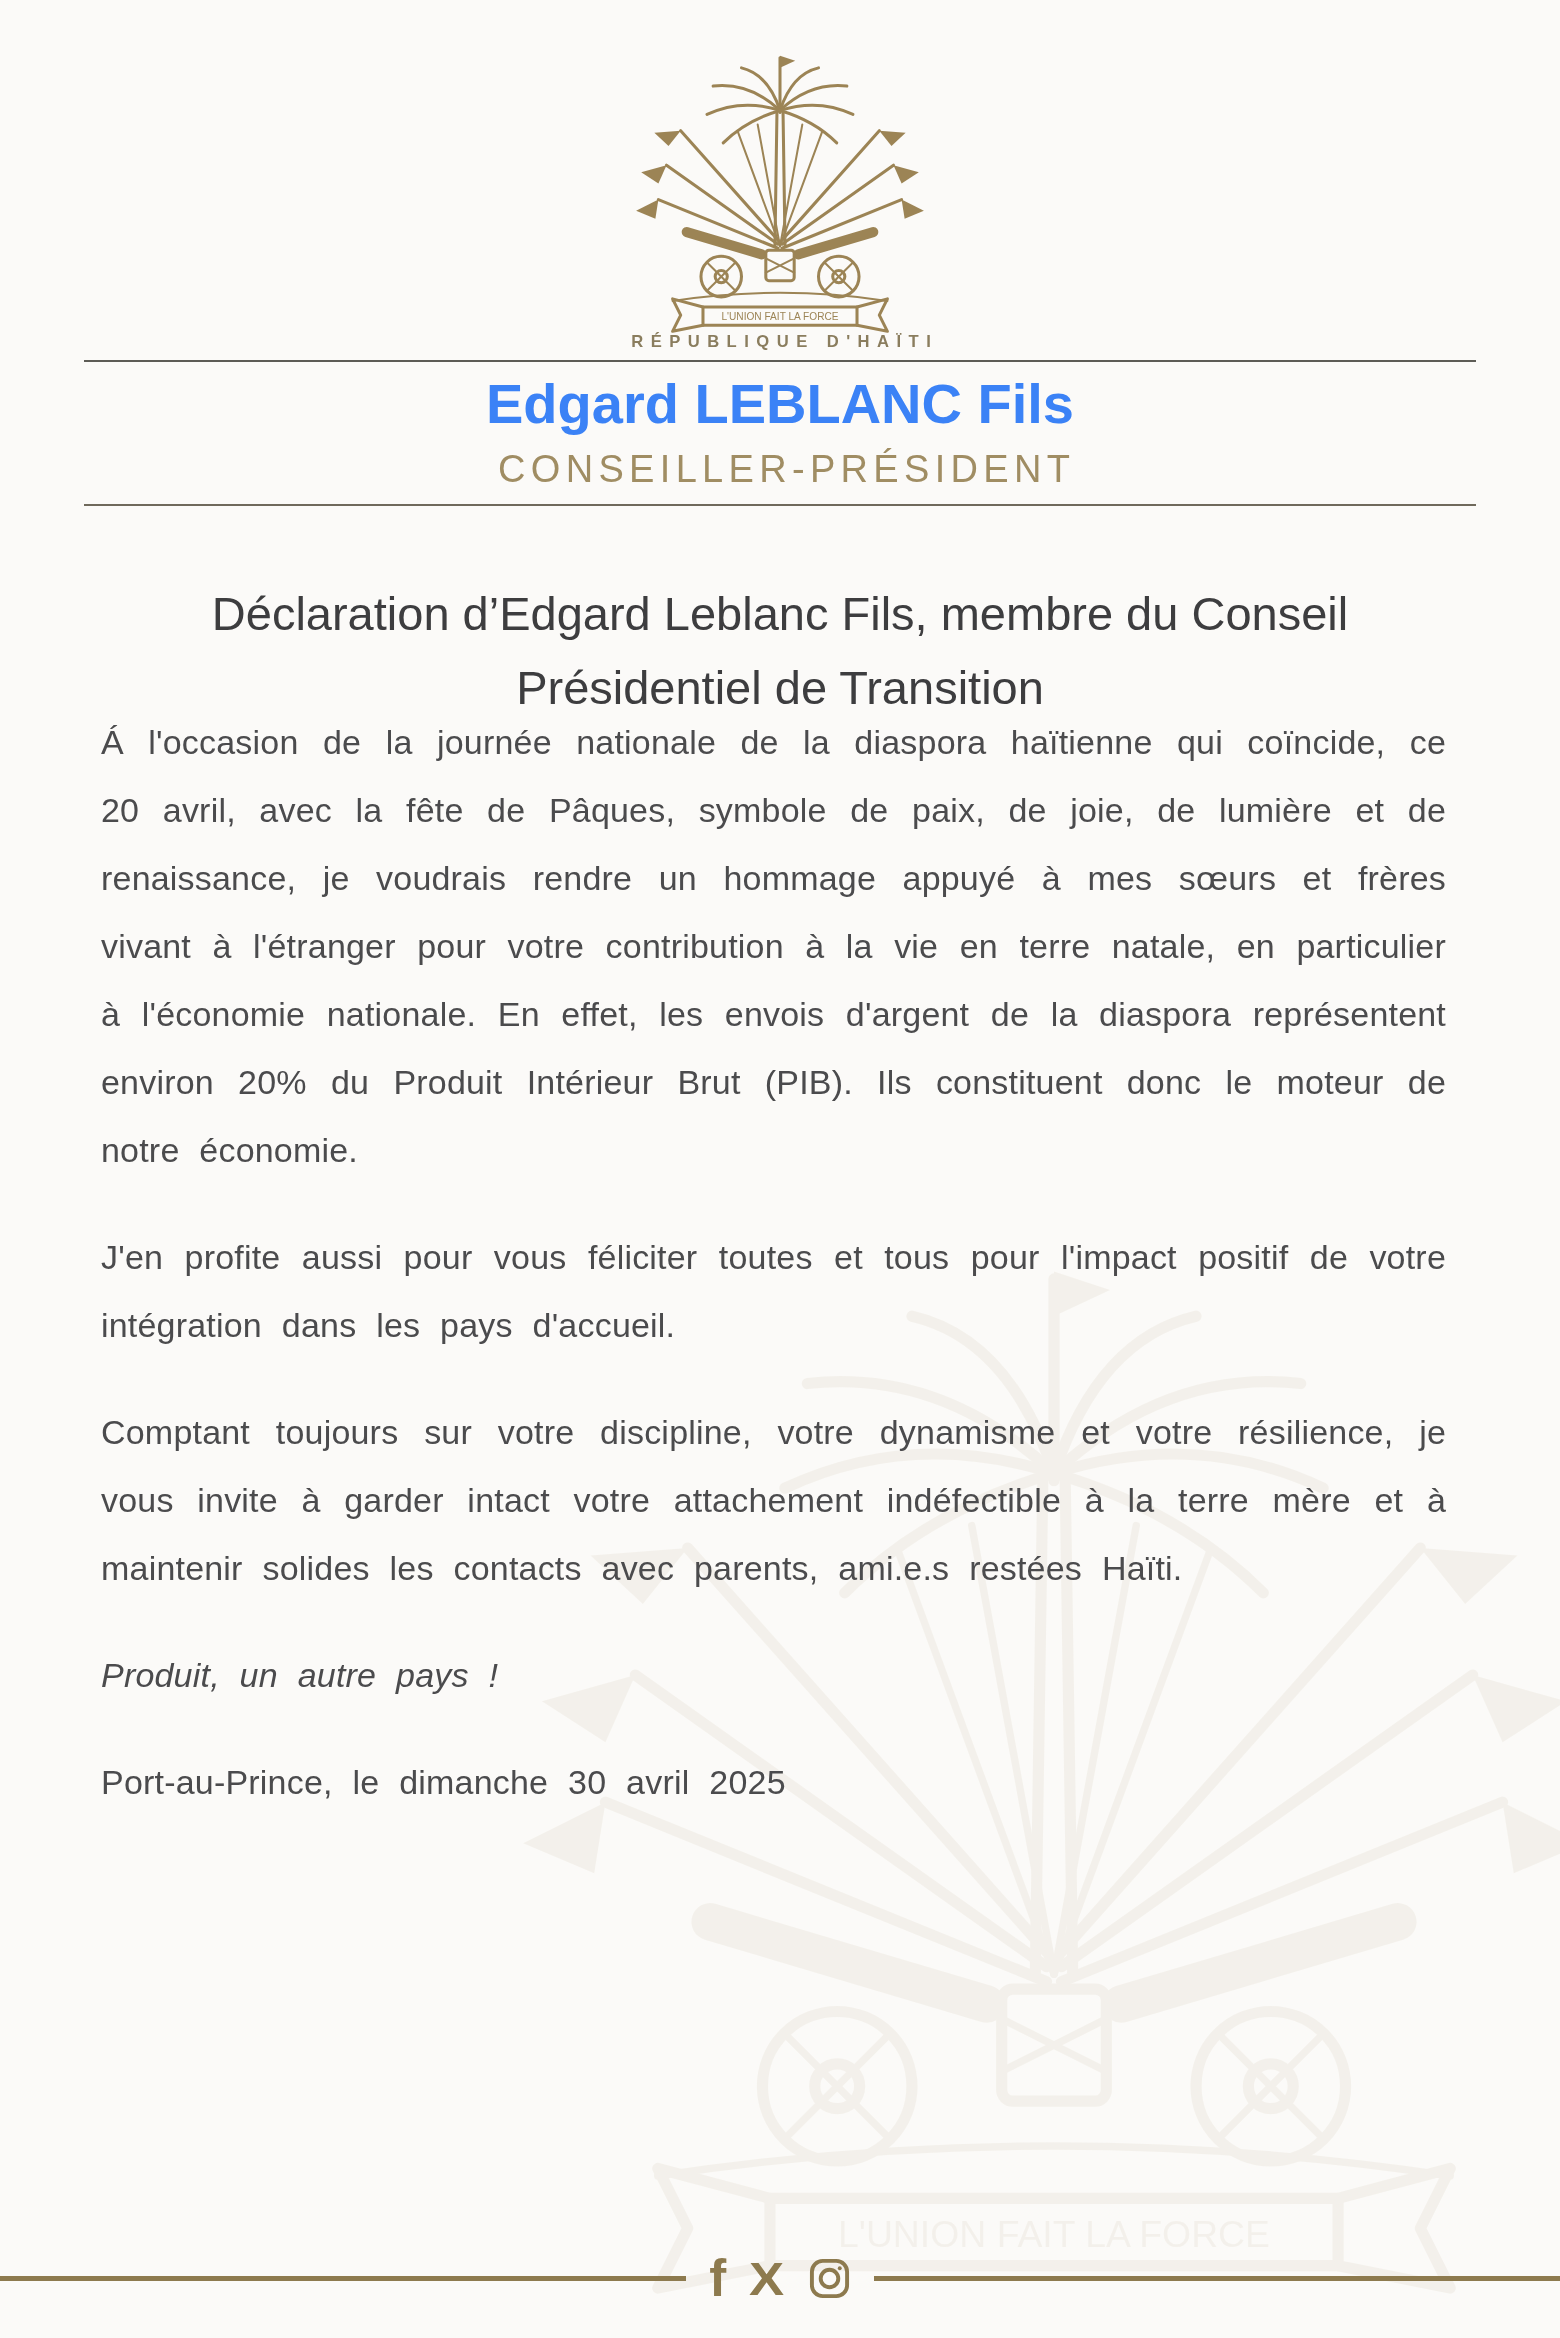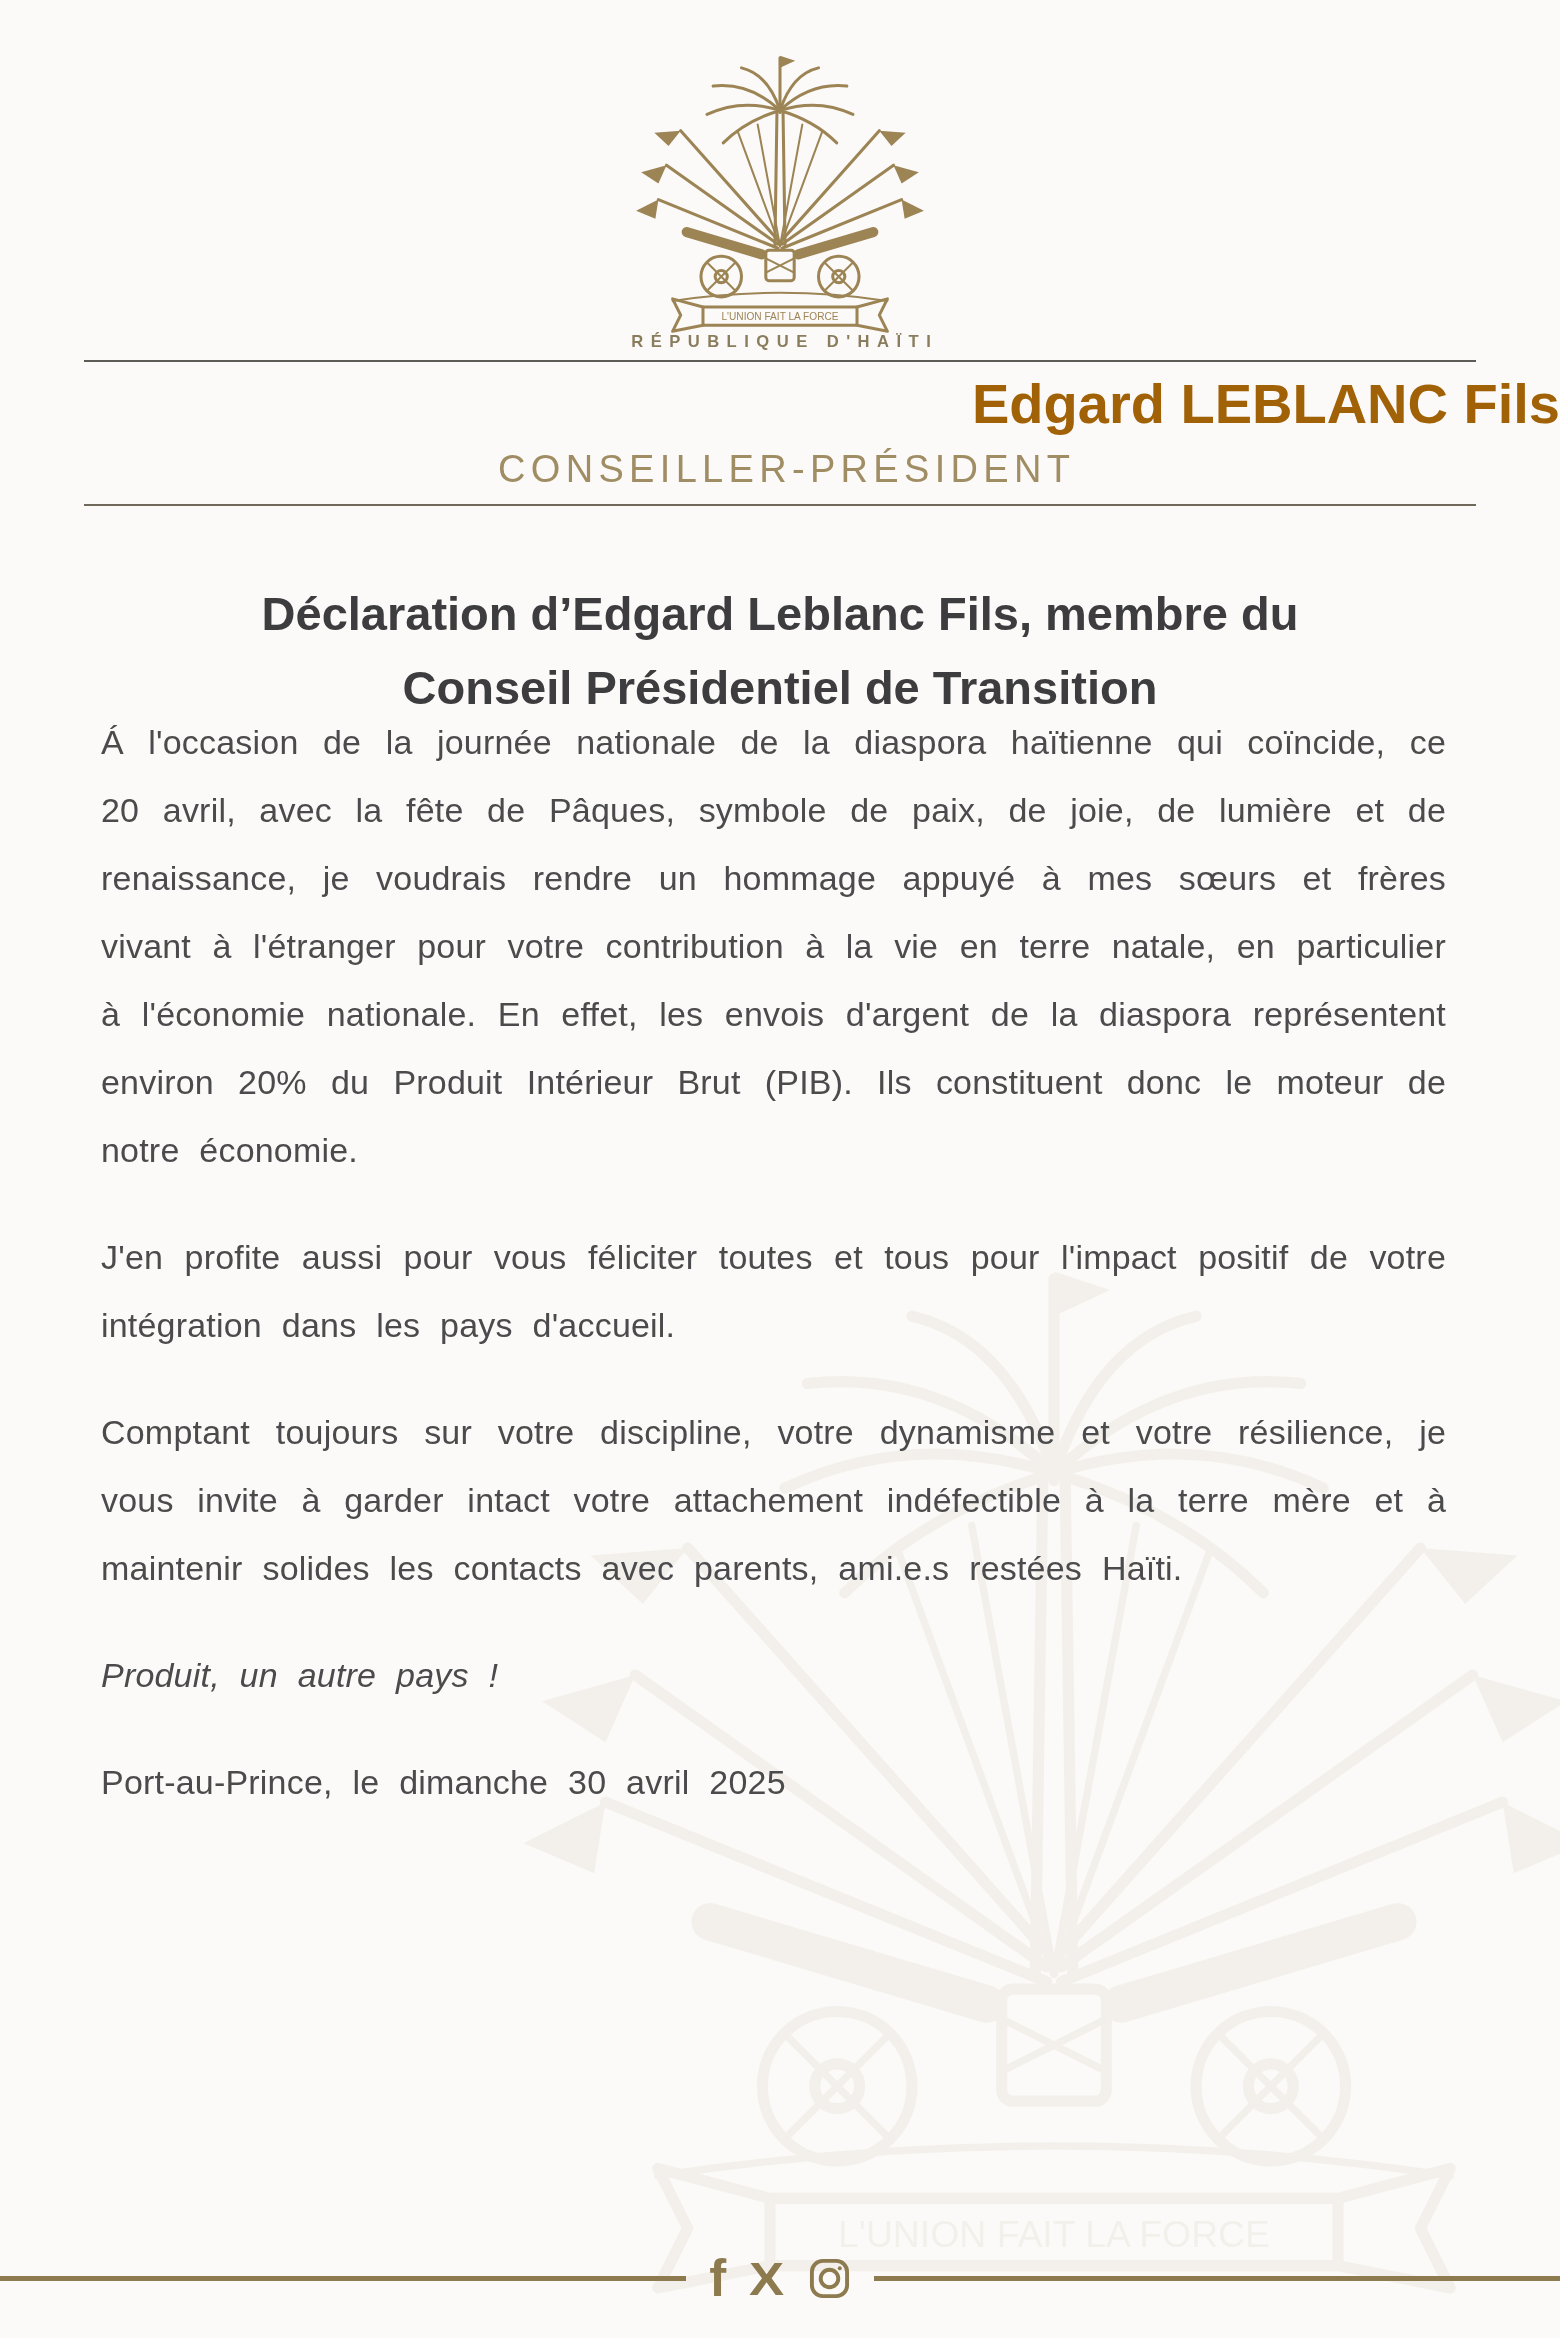--- a/index.html
+++ b/index.html
@@ -24,38 +24,38 @@
     color:#8a7d5e;
   }
   .rule{
     position:absolute;left:84px;right:84px;height:2px;
     background:#5d5c56;
   }
   .rule-top{top:360px;}
   .rule-mid{top:504px;background:#6f695c;}
   .person-name{
     position:absolute;left:0;right:0;top:371px;
-    text-align:right;
+    text-align:center;
     font-size:56px;font-weight:bold;
-    color:#a16207;
+    color:#3b82f6;
   }
   .person-role{
     position:absolute;left:0;right:0;top:448px;
     text-align:center;
     font-size:38px;font-weight:400;
     letter-spacing:0.14em;text-indent:0.14em;
     color:#a08d63;
     padding-left:8px;
   }
   
   .doc-title{
     position:absolute;left:50%;top:546px;transform:translateX(-50%);
     width:1219px;
     text-align:center;
-    font-size:47px;line-height:74px;font-weight:bold;
+    font-size:47px;line-height:74px;font-weight:normal;
     color:#3d3d3f;
   }
   .content{
     position:absolute;left:101px;top:708px;width:1358px;
   }
   .content p{
     margin:0 13px 39px 0;
     font-size:34px;line-height:68px;
     letter-spacing:0.2px;word-spacing:0.3em;
     text-align:justify;

